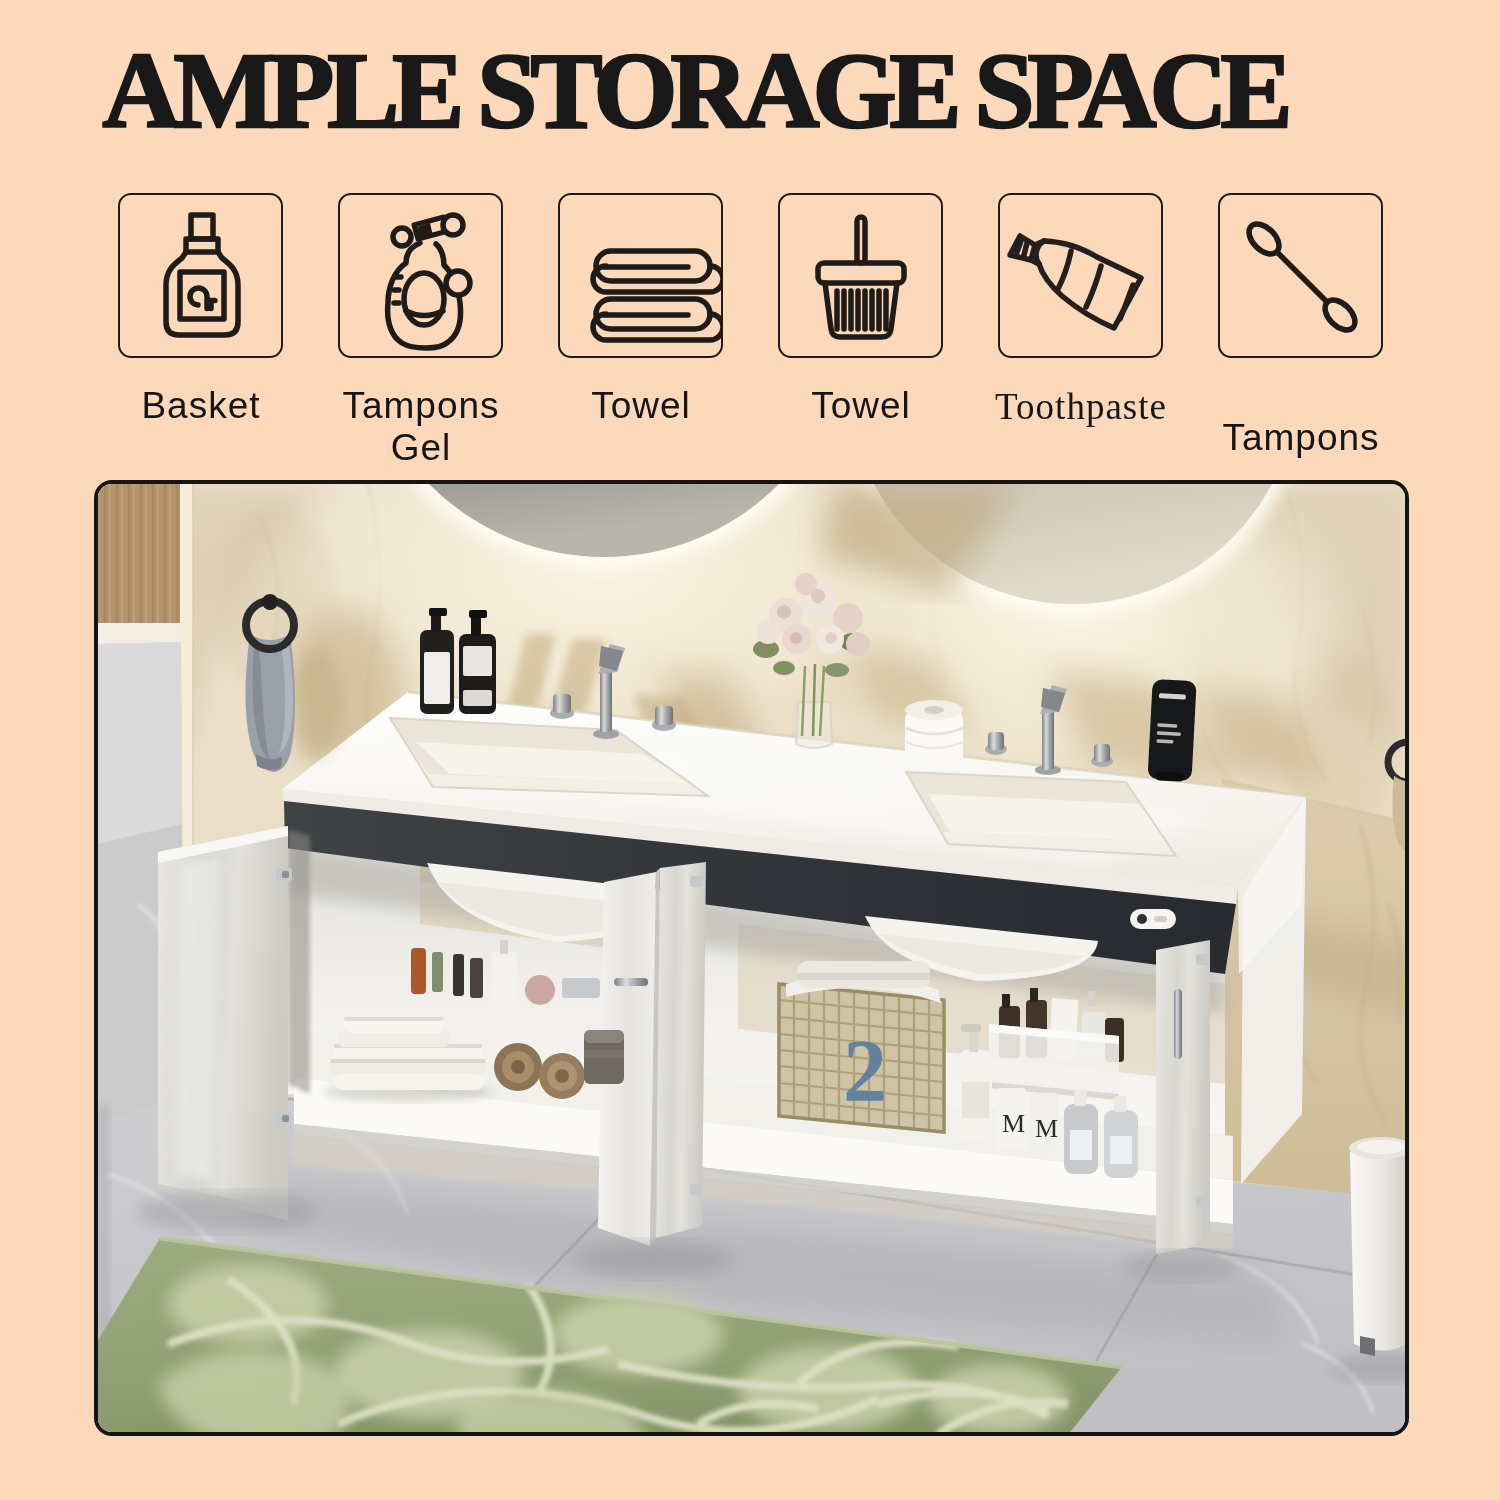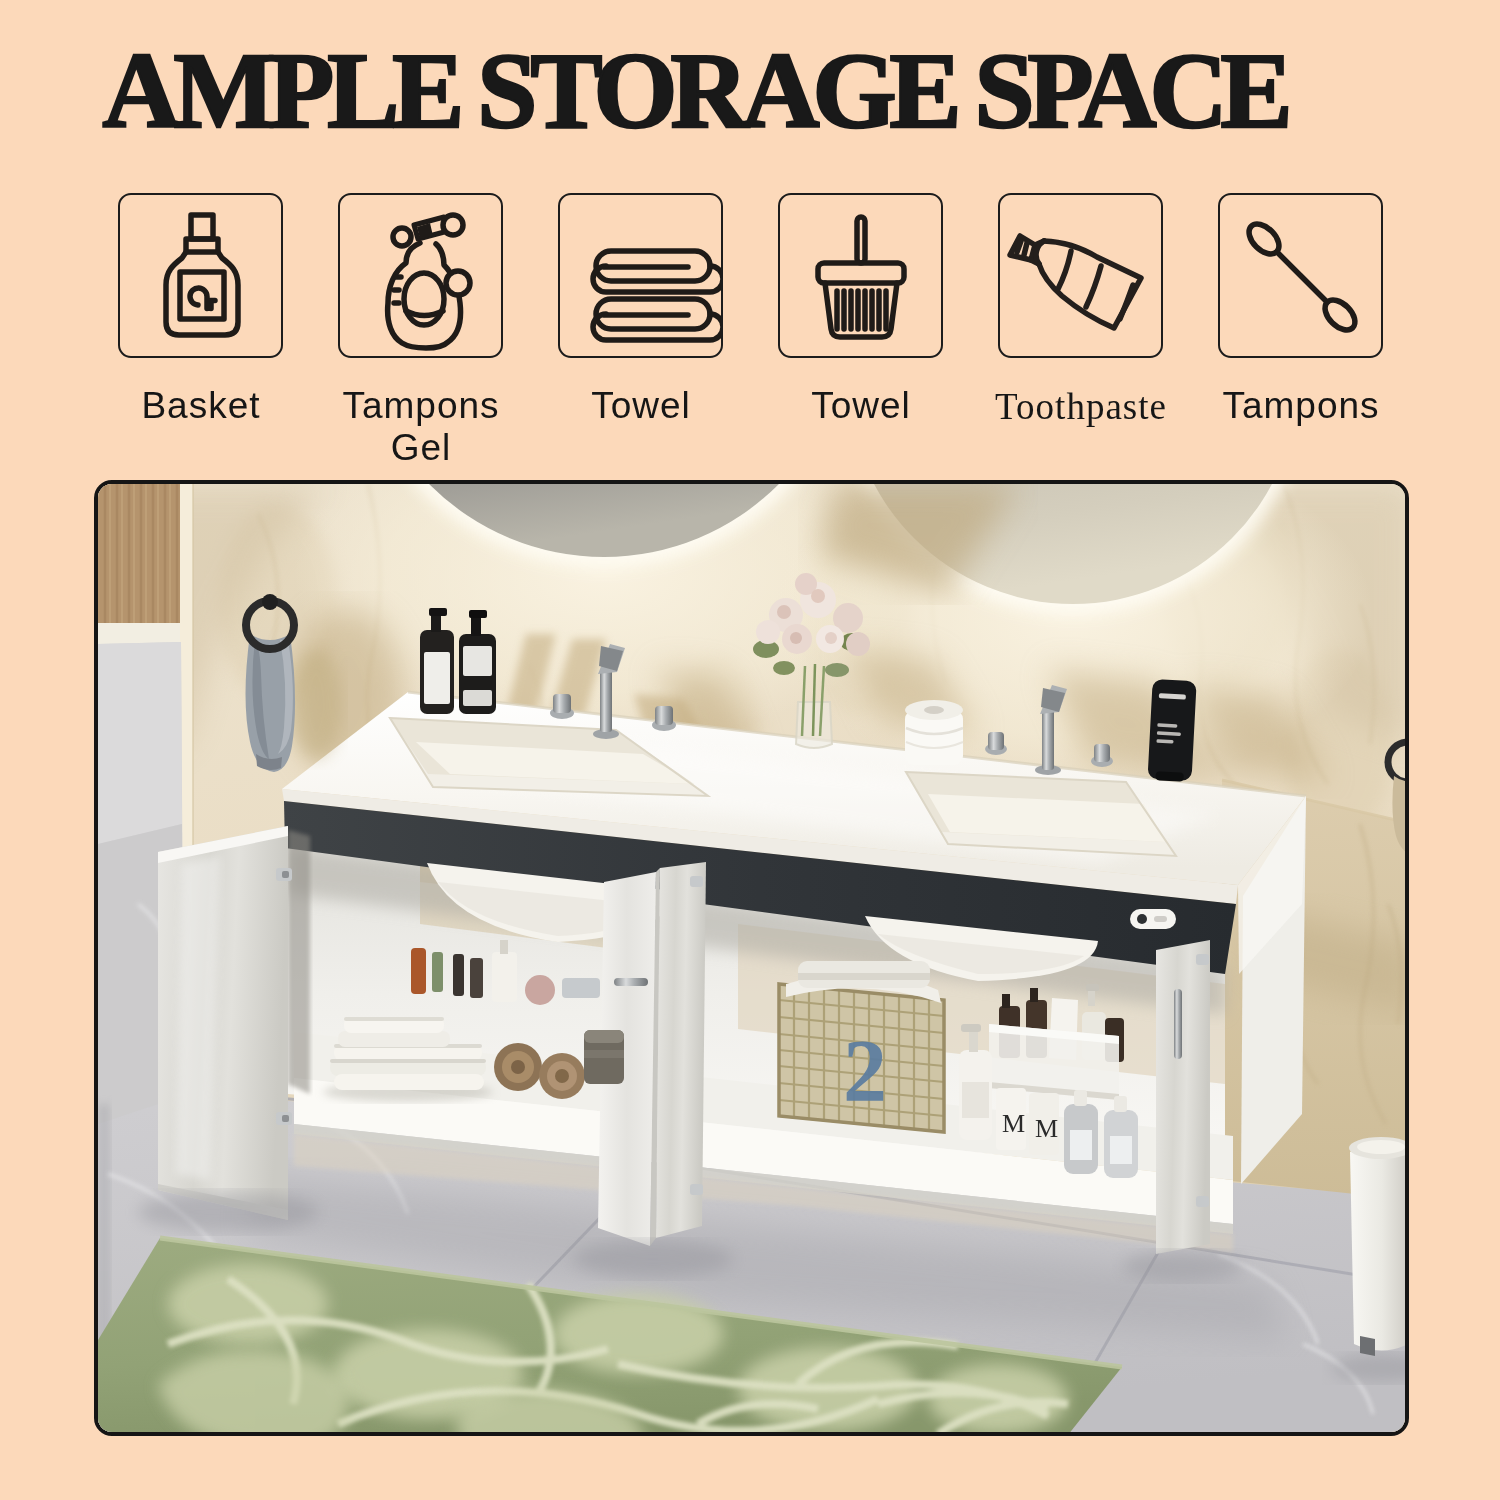--- a/index.html
+++ b/index.html
@@ -75,21 +75,21 @@
  <ellipse cx="44" cy="44" rx="11" ry="18" transform="rotate(-45 44 44)"></ellipse>
  <ellipse cx="120" cy="120" rx="11" ry="18" transform="rotate(-45 120 120)"></ellipse>
 </svg>
 </div>
 
 <div class="lab" style="left:91px;">Basket</div>
 <div class="lab" style="left:311px;">Tampons Gel</div>
 <div class="lab" style="left:531px;">Towel</div>
 <div class="lab" style="left:751px;">Towel</div>
 <div class="lab" style="left:971px;font-family:Liberation Serif, serif;">Toothpaste</div>
-<div class="lab" style="left:1191px;">Tampons</div>
+<div class="lab" style="left:1191px;margin-top:32px;">Tampons</div>
 
 <div id="photo">
 <svg id="scene" width="1315" height="956" viewBox="0 0 1315 956">
       <defs>
 <linearGradient id="wallG" x1="0" y1="0" x2="0.2" y2="1">
  <stop offset="0" stop-color="#eee4d0"></stop>
           <stop offset="0.5" stop-color="#e9dcc3"></stop>
           <stop offset="1" stop-color="#dccdae"></stop>
 </linearGradient>
 <linearGradient id="wallG2" x1="0" y1="0" x2="0" y2="1">

